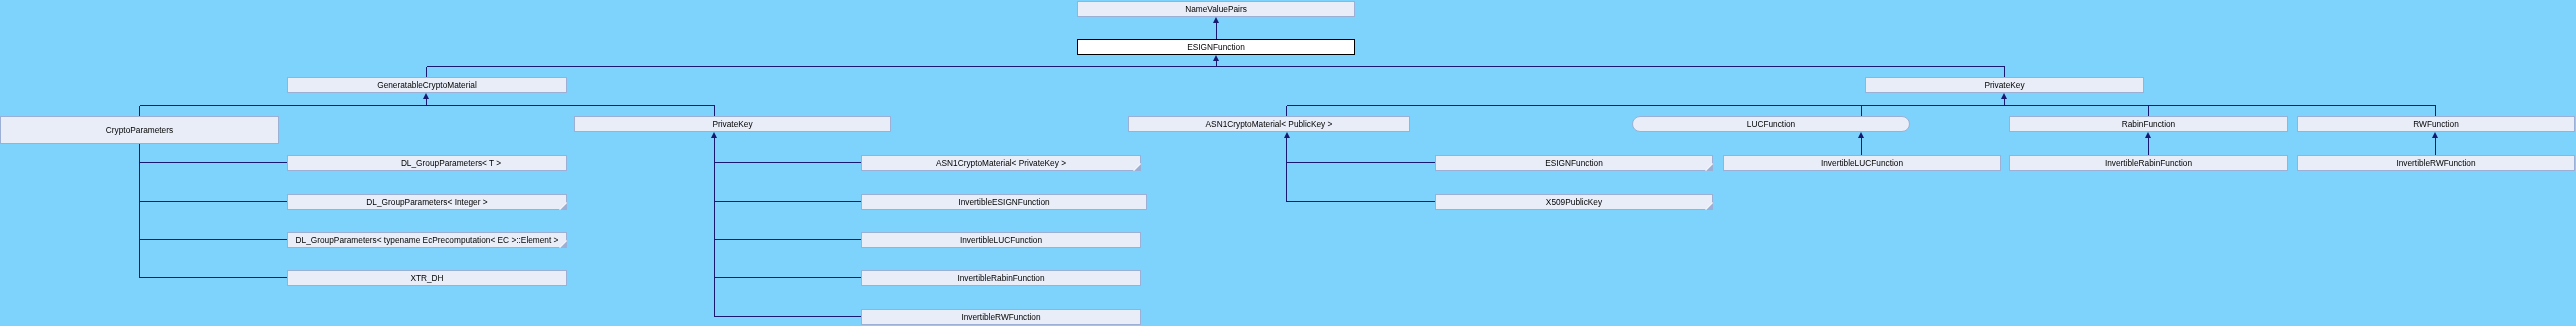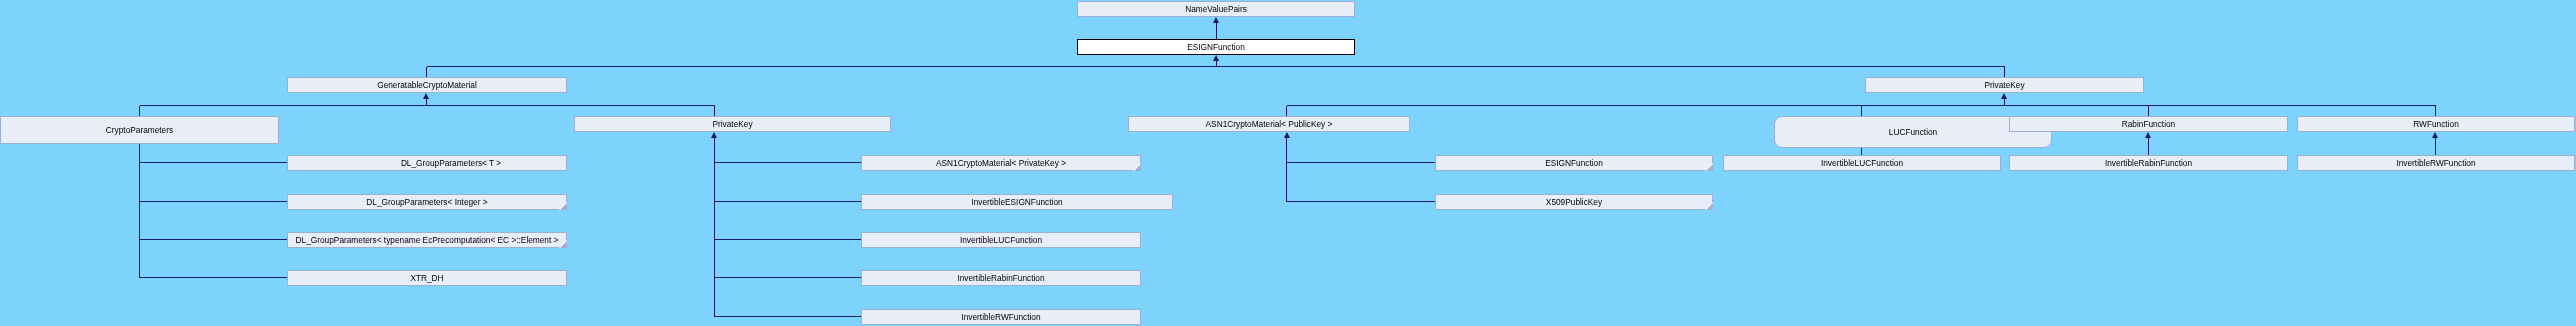--- a/index.html
+++ b/index.html
@@ -119,31 +119,31 @@
       <div class="arrow" style="left: 2432px; top: 132px;"></div>
     </div>
   <div id="nodes">
       <div class="node" style="left: 1077px; top: 1.4px; width: 278px; height: 16px;">NameValuePairs</div>
       <div class="node current" style="left: 1077px; top: 39px; width: 278px; height: 16px;">ESIGNFunction</div>
       <div class="node" style="left: 287px; top: 77px; width: 280px; height: 16px;">GeneratableCryptoMaterial</div>
       <div class="node" style="left: 1865px; top: 77px; width: 279px; height: 16px;">PrivateKey</div>
       <div class="node" style="left: 0px; top: 116px; width: 279px; height: 28px;">CryptoParameters</div>
       <div class="node" style="left: 574px; top: 116px; width: 317px; height: 16px;">PrivateKey</div>
       <div class="node" style="left: 1128px; top: 116px; width: 282px; height: 16px;">ASN1CryptoMaterial&lt; PublicKey &gt;</div>
-      <div class="node" style="left: 1774px; top: 116px; width: 278px; height: 32px; border-radius: 8px;">LUCFunction</div>
+      <div class="node" style="left: 1632px; top: 116px; width: 278px; height: 16px; border-radius: 8px;">LUCFunction</div>
       <div class="node" style="left: 2009px; top: 116px; width: 279px; height: 16px;">RabinFunction</div>
       <div class="node" style="left: 2297px; top: 116px; width: 278px; height: 16px;">RWFunction</div>
       <div class="node" style="left: 287px; top: 155px; width: 280px; height: 16px; padding-left: 48px;">DL_GroupParameters&lt; T &gt;</div>
       <div class="node fold" style="left: 861px; top: 155px; width: 280px; height: 16px;">ASN1CryptoMaterial&lt; PrivateKey &gt;</div>
       <div class="node fold" style="left: 1435px; top: 155px; width: 278px; height: 16px;">ESIGNFunction</div>
       <div class="node" style="left: 1723px; top: 155px; width: 278px; height: 16px;">InvertibleLUCFunction</div>
       <div class="node" style="left: 2009px; top: 155px; width: 279px; height: 16px;">InvertibleRabinFunction</div>
       <div class="node" style="left: 2297px; top: 155px; width: 278px; height: 16px;">InvertibleRWFunction</div>
       <div class="node fold" style="left: 287px; top: 194px; width: 280px; height: 16px;">DL_GroupParameters&lt; Integer &gt;</div>
-      <div class="node" style="left: 861px; top: 194px; width: 312px; height: 16px;">InvertibleESIGNFunction</div>
+      <div class="node" style="left: 861px; top: 194px; width: 286px; height: 16px;">InvertibleESIGNFunction</div>
       <div class="node fold" style="left: 1435px; top: 194px; width: 278px; height: 16px;">X509PublicKey</div>
       <div class="node fold" style="left: 287px; top: 232px; width: 280px; height: 16px;">DL_GroupParameters&lt; typename EcPrecomputation&lt; EC &gt;::Element &gt;</div>
       <div class="node" style="left: 861px; top: 232px; width: 280px; height: 16px;">InvertibleLUCFunction</div>
       <div class="node" style="left: 287px; top: 270px; width: 280px; height: 16px;">XTR_DH</div>
       <div class="node" style="left: 861px; top: 270px; width: 280px; height: 16px;">InvertibleRabinFunction</div>
       <div class="node" style="left: 861px; top: 309px; width: 280px; height: 16px;">InvertibleRWFunction</div>
     </div>
 </div>
 
 

